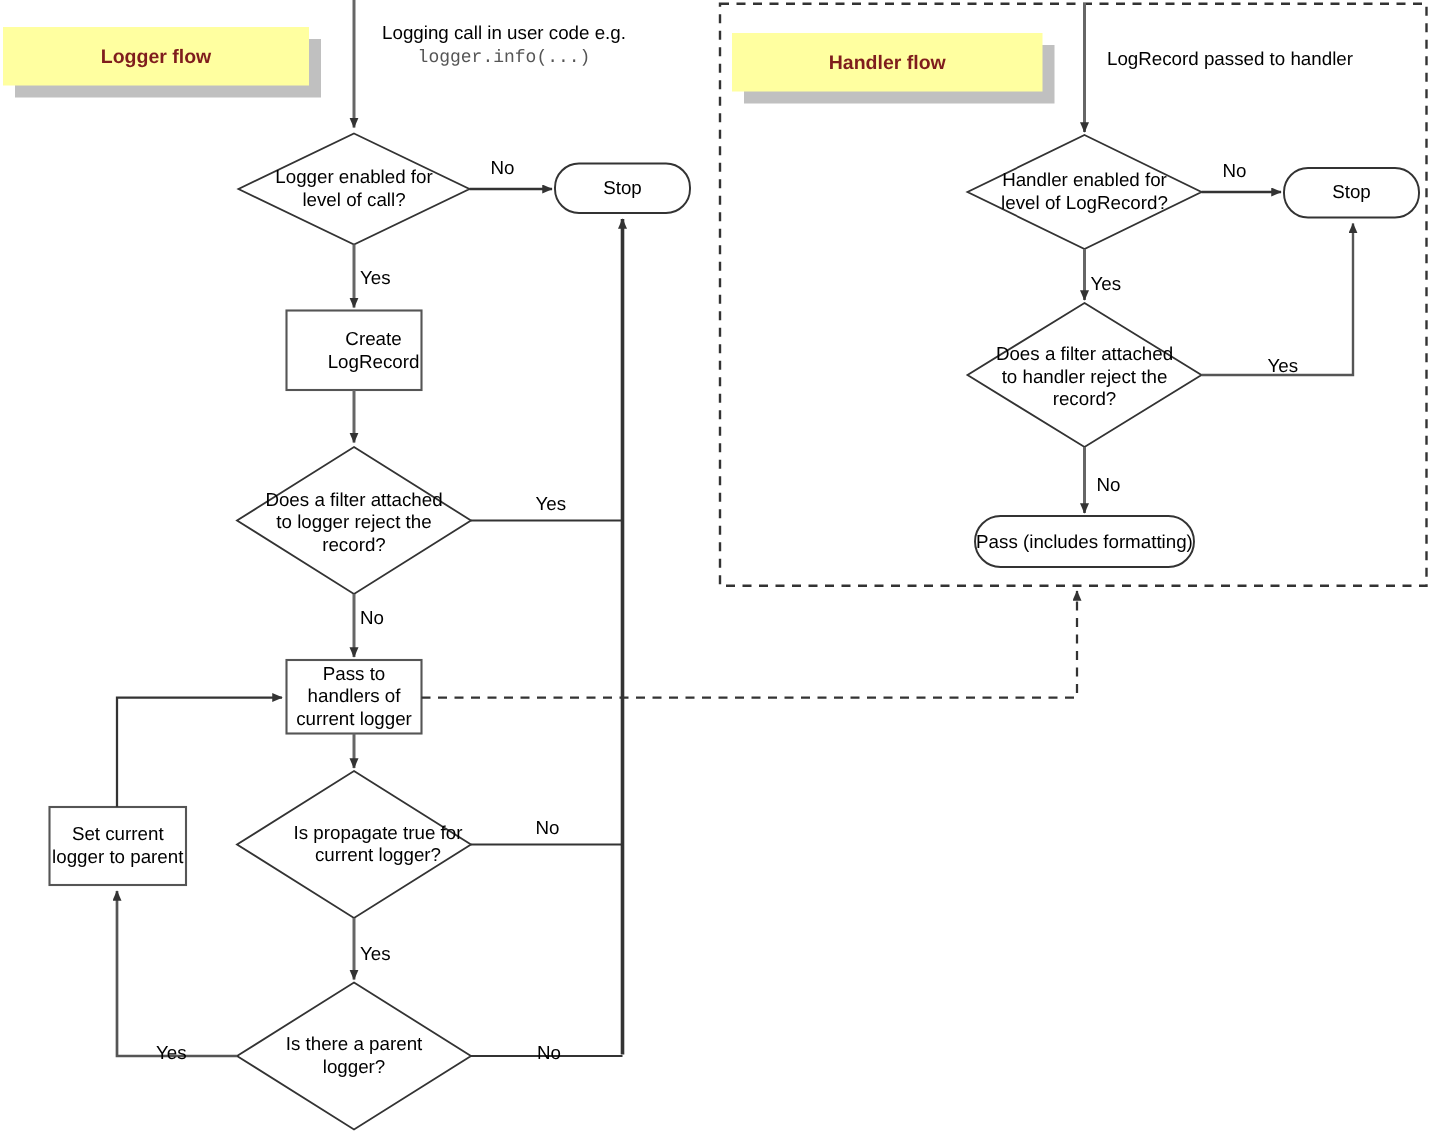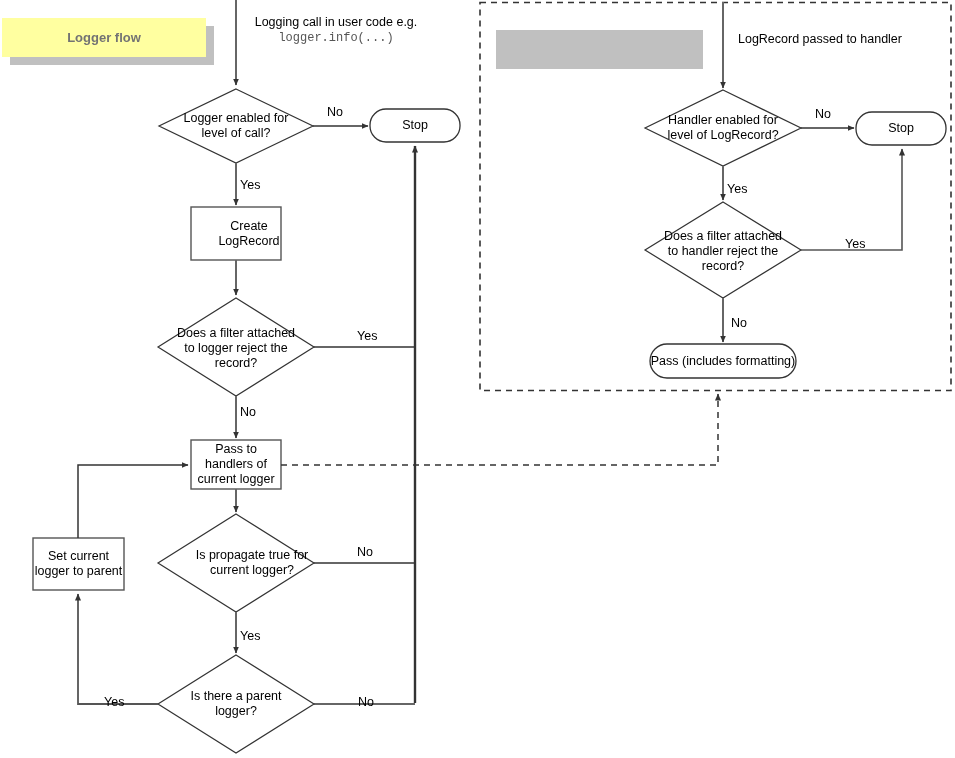--- a/index.html
+++ b/index.html
@@ -46,21 +46,21 @@
     text-align: center;
   }
   .mono {
     font-family: "Liberation Mono", monospace;
     font-size: 12px;
     color: #555555;
   }
   .banner {
     position: absolute;
     background: #ffffa0;
-    color: #737373;
+    color: #7f1d1d;
     font-weight: bold;
     font-size: 13px;
     display: flex;
     align-items: center;
     justify-content: center;
     z-index: 3;
   }
   .banner-shadow {
     position: absolute;
     background: #c0c0c0;
@@ -151,20 +151,21 @@
 
     <line x1="723" y1="298" x2="723" y2="342" stroke="#666666" stroke-width="2" marker-end="url(#arrow)"></line>
 
     <rect x="650" y="344" width="146" height="34" rx="17" ry="17" fill="#ffffff" stroke="#333333" stroke-width="1.3"></rect>
   </svg>
 
   <div class="banner-shadow" style="left:10px; top:26px; width:204px; height:39px;"></div>
   <div class="banner" style="left:2px; top:18px; width:204px; height:39px;">Logger flow</div>
 
   <div class="banner-shadow" style="left:496px; top:30px; width:207px; height:39px;"></div>
+  <div class="banner" style="left:488px; top:22px; width:207px; height:39px;">Handler flow</div>
 
   <div class="caption" style="left:243px; top:15px; width:186px;">
     <span>Logging call in user
 code
 e.g.</span><br>
     <span class="mono">logger.info(...)</span>
   </div>
 
   <div class="node-label" style="left:161px; top:104px; width:150px; height:44px;">Logger enabled for
 level of call?</div>

